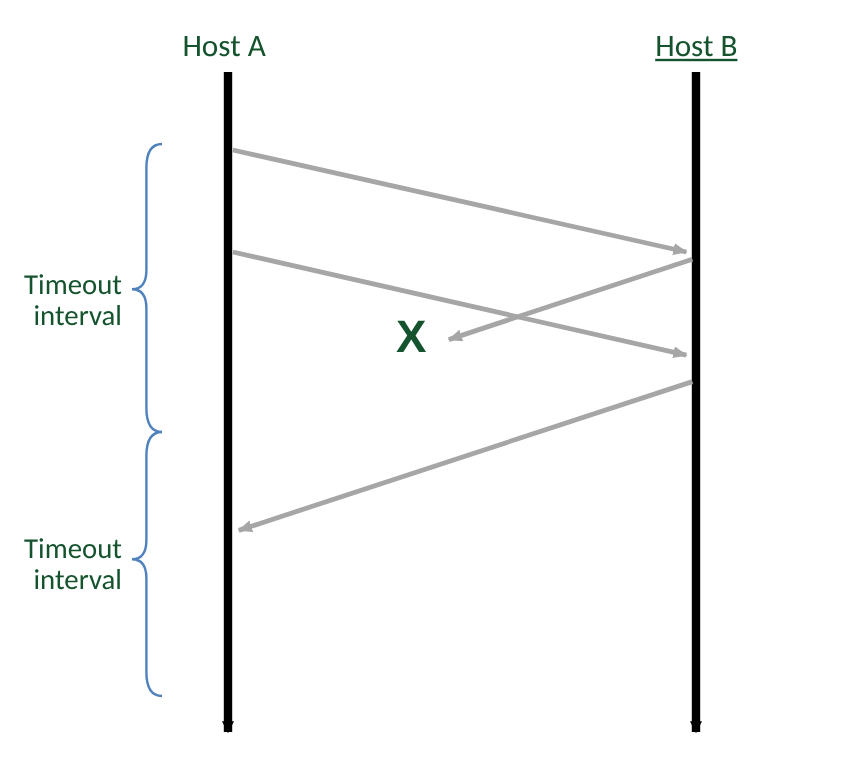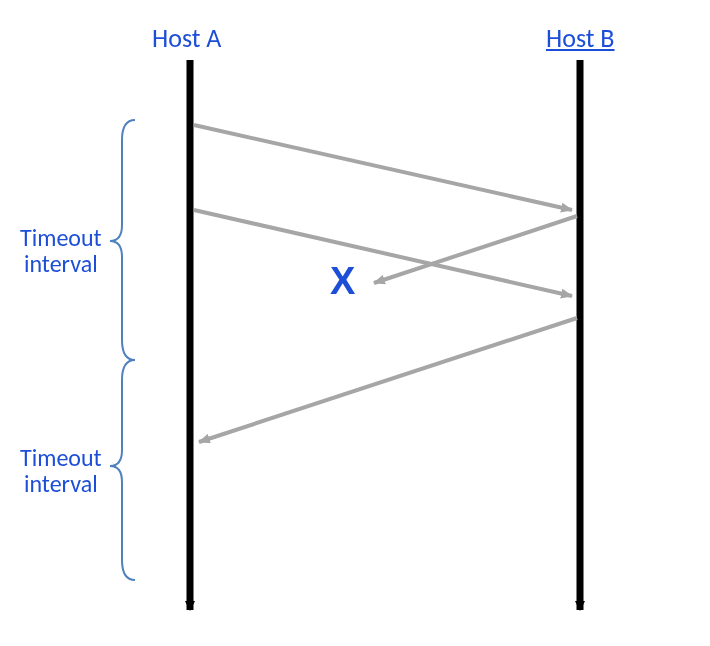--- a/index.html
+++ b/index.html
@@ -7,28 +7,28 @@
       padding: 0;
       font-family: Calibri, Arial, sans-serif;
       width: 710px;
       height: 646px;
       position: relative;
       background: #fff;
     }
     .label {
       position: absolute;
       font-size: 24px;
-      color: #1d4ed8;
+      color: #14532d;
     }
     .host-label {
       font-size: 26px;
     }
     .timeout-label {
       font-size: 24px;
-      text-align: center;
+      text-align: right;
       line-height: 1.1;
     }
     svg {
       position: absolute;
       top: 0;
       left: 0;
     }
   </style>
 </head>
 <body>

